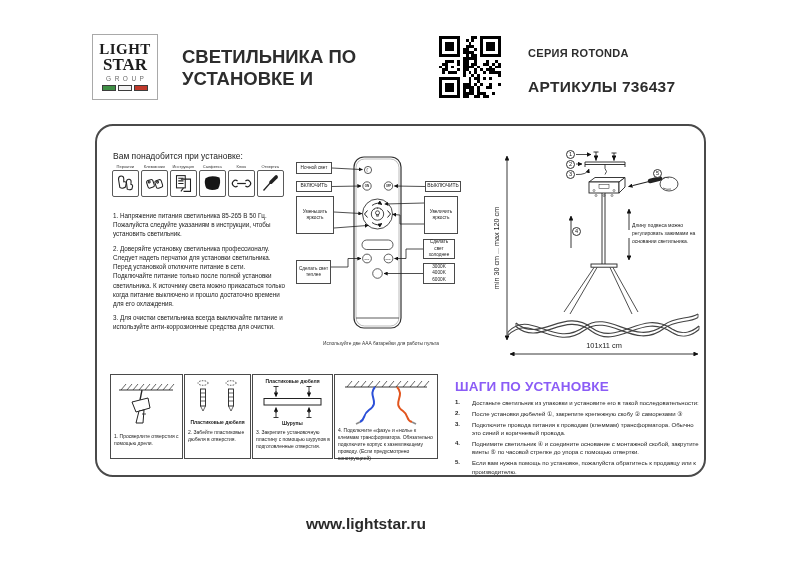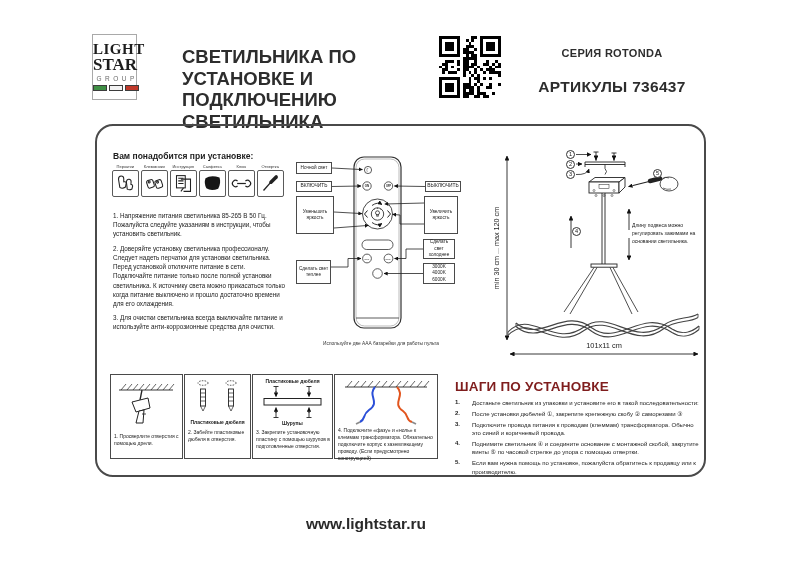--- a/index.html
+++ b/index.html
@@ -4,36 +4,36 @@
 <style>
   * { margin:0; padding:0; box-sizing:border-box; }
   html,body { background:#fff; }
   .page {
     position:relative; width:800px; height:565px; background:#ffffff;
     font-family:"Liberation Sans","DejaVu Sans",sans-serif; color:#1c1c1c; overflow:hidden;
   }
   .abs { position:absolute; }
 
   
-  .logo-box { left:92px; top:34px; width:45px; height:66px; border:1.5px solid #a9a9a9; background:#fff; text-align:center; }
+  .logo-box { left:92px; top:34px; width:66px; height:66px; border:1.5px solid #a9a9a9; background:#fff; text-align:center; }
   .logo-l1 { font-family:"Liberation Serif","DejaVu Serif",serif; font-weight:700; font-size:15px; line-height:15px; margin-top:7px; letter-spacing:.5px; color:#1d1d1d;}
   .logo-l2 { font-family:"Liberation Serif","DejaVu Serif",serif; font-weight:700; font-size:17px; line-height:16px; color:#1d1d1d;}
   .logo-l3 { font-size:6.5px; letter-spacing:3.5px; color:#6b6b6b; margin-top:2px; text-indent:3.5px;}
   .flag { display:flex; width:46px; height:6px; margin:3px auto 0 auto; gap:1.5px;}
   .flag div { flex:1; border:1px solid #3c3c3c; }
   .hdr-title { left:182px; top:46px; width:260px; font-size:18.5px; line-height:21.5px; font-weight:700; color:#2d2d2d; }
-  .hdr-right { left:528px; top:47px; width:168px; text-align:center; color:#2d2d2d;}
+  .hdr-right { left:528px; top:47px; width:168px; text-align:left; color:#2d2d2d;}
   .hdr-series { font-size:11px; font-weight:700; letter-spacing:.3px;}
   .hdr-art { font-size:15.5px; font-weight:700; margin-top:19px; letter-spacing:.3px;}
 
   
   .main-frame { left:95px; top:124px; width:611px; height:353px; border:2px solid #4a4a4a; border-radius:18px; }
 
   
-  .tools-heading { left:113px; top:151px; width:180px; font-size:8.5px; font-weight:700; }
+  .tools-heading { left:113px; top:151px; width:180px; font-size:8.5px; font-weight:400; }
   .tools-row { left:112px; top:164px; width:174px; display:flex; gap:2.5px; }
   .tool { width:26.5px; }
   .tool-label { font-size:4px; text-align:center; height:6px; overflow:hidden; white-space:nowrap; color:#333;}
   .tool-box { width:26.5px; height:26.5px; border:1px solid #5a5a5a; border-radius:2px; display:flex; align-items:center; justify-content:center; background:#fff;}
   .note { left:113px; width:172px; font-size:6.3px; line-height:1.45; color:#222; text-align:left;}
 
   
   .rc-wrap { left:288px; top:148px; width:186px; height:208px; }
   .rc-box { position:absolute; border:1px solid #4a4a4a; background:#fff; display:flex; align-items:center; justify-content:center; text-align:center; font-size:4.7px; line-height:1.35; color:#222; padding:1px; }
   .rc-caption { position:absolute; left:0; top:193px; width:100%; text-align:center; font-size:4.8px; color:#333; }
@@ -46,21 +46,21 @@
   
   .panel { border:1px solid #4a4a4a; background:#fff; }
   .p1 { left:110px; top:374px; width:73px; height:85px; }
   .p2 { left:184px; top:374px; width:67px; height:85px; }
   .p3 { left:252px; top:374px; width:81px; height:85px; }
   .p4 { left:334px; top:374px; width:104px; height:85px; }
   .panel-caption { position:absolute; left:3px; right:2px; font-size:5px; line-height:1.4; color:#222; }
   .panel-label { position:absolute; left:0; width:100%; text-align:center; font-size:5px; font-weight:700; color:#222; }
 
   
-  .steps-heading { left:455px; top:379px; font-size:13.5px; font-weight:700; color:#7f1d1d; letter-spacing:.2px;}
+  .steps-heading { left:455px; top:379px; font-size:13.5px; font-weight:700; color:#8b5cf6; letter-spacing:.2px;}
   .steps-list { left:455px; top:399px; width:248px; }
   .step-row { display:flex; margin-bottom:2.5px; }
   .step-num { width:17px; flex:0 0 17px; font-size:6px; font-weight:700; color:#222;}
   .step-text { font-size:6px; line-height:1.4; color:#222; }
 
   .footer-url { left:0; top:515px; width:732px; text-align:center; font-size:15.5px; font-weight:700; color:#2a2a2a; }
 
   svg text { font-family:"Liberation Sans","DejaVu Sans",sans-serif; fill:#222; }
 </style>
 </head>
@@ -74,21 +74,20 @@
     <div class="logo-l3">GROUP</div>
     <div class="flag">
       <div style="background:#3f8f45"></div>
         <div style="background:#f2f2f2"></div>
         <div style="background:#c0392b"></div>
     </div>
   </div>
 
   <div class="abs hdr-title">
     <div>СВЕТИЛЬНИКА ПО УСТАНОВКЕ И</div>
-    <div>ПОДКЛЮЧЕНИЮ СВЕТИЛЬНИКА</div>
   </div>
 
   <div class="abs" style="left:439px;top:36px;width:62px;height:62px;" id="qr"><svg width="62" height="62" viewBox="0 0 21 21" shape-rendering="crispEdges" fill="#000">
         <rect x="11" y="0" width="1" height="1"></rect>
         <rect x="12" y="0" width="1" height="1"></rect>
         <rect x="9" y="1" width="1" height="1"></rect>
         <rect x="11" y="1" width="1" height="1"></rect>
         <rect x="10" y="2" width="1" height="1"></rect>
         <rect x="9" y="3" width="1" height="1"></rect>
         <rect x="10" y="3" width="1" height="1"></rect>

